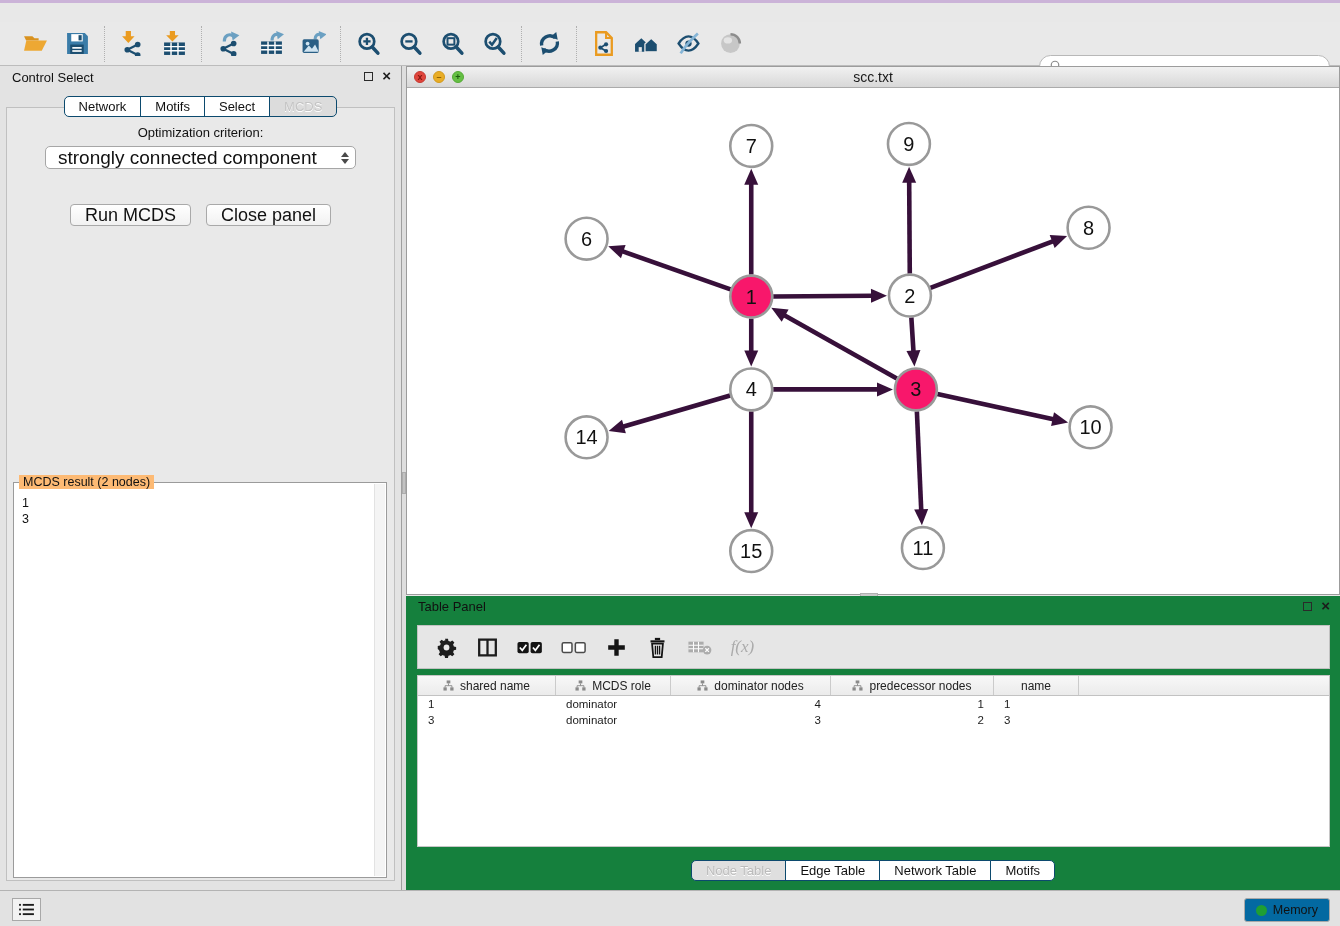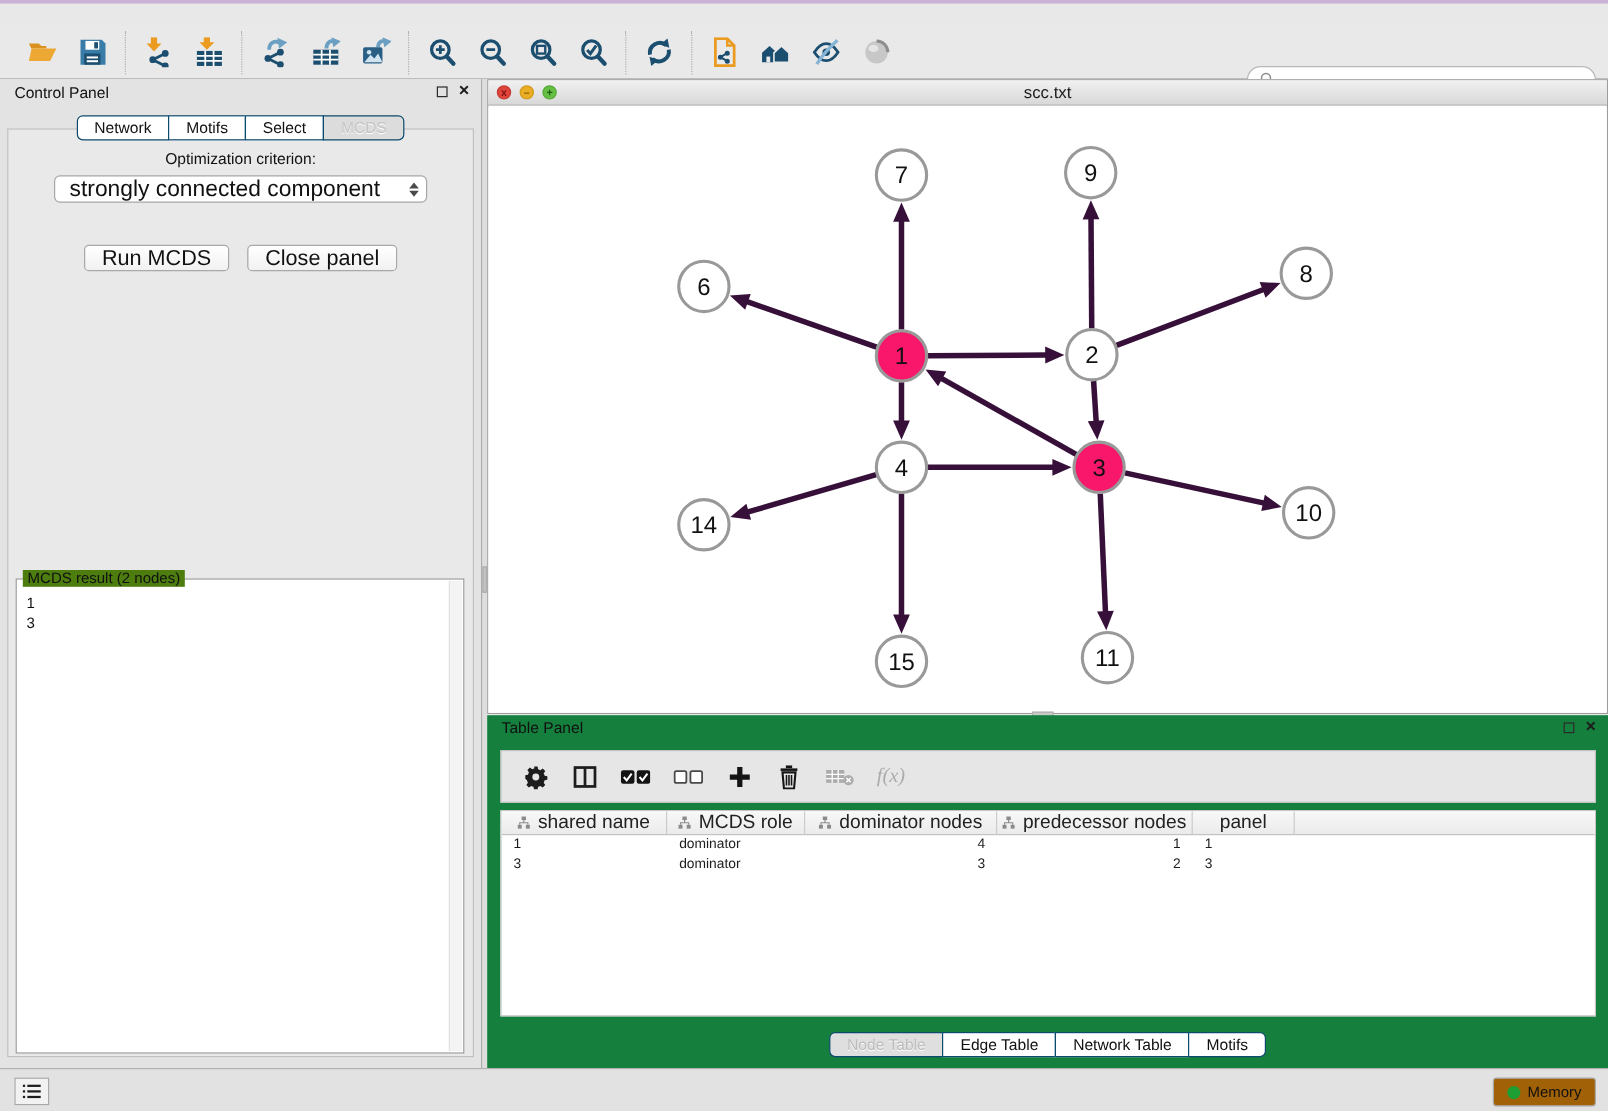--- a/index.html
+++ b/index.html
@@ -46,21 +46,21 @@
   .dropdown .dd-text { flex:1; font-size:19px; color:#111; }
   .dd-arrows { display:flex; flex-direction:column; align-items:center; gap:2px; }
   .dd-arrows i { display:block; width:0; height:0; border-left:4px solid transparent; border-right:4px solid transparent; }
   .dd-arrows i.up { border-bottom:5px solid #4a4a4a; }
   .dd-arrows i.down { border-top:5px solid #4a4a4a; }
   .cp-buttons { position:absolute; top:72px; left:0; right:0; display:flex; justify-content:center; gap:15px; }
   .btn { height:22px; padding:0 14px; background:linear-gradient(#ffffff,#f1f1f1); border:1px solid #a9a9a9;
     border-radius:4px; font-size:18px; color:#111; line-height:20px;margin-top:24px; }
   .result-box { position:absolute; left:6px; right:7px; top:374px; bottom:2px; background:#fff;
     border:1px solid #9b9b9b; }
-  .result-legend { position:absolute; top:-8px; left:5px; background:#4d7c0f; padding:0 4px;
+  .result-legend { position:absolute; top:-8px; left:5px; background:#fdba74; padding:0 4px;
     font-size:12.5px; color:#111; }
   .result-lines { padding:12px 0 0 8px; font-size:12.5px; line-height:16px; color:#111; }
   .result-scroll { position:absolute; right:1px; top:1px; bottom:1px; width:11px; background:#f4f4f4;
     border-left:1px solid #e2e2e2; }
   .v-split { position:absolute; left:402px; top:66px; width:4px; bottom:36px; background:#dedede; }
   .v-split .grip { position:absolute; top:406px; left:0; width:4px; height:22px; background:#c2c2c2;
     border:1px solid #adadad; }
   
   .network-window { position:absolute; left:406px; top:66px; width:934px; height:529px;
     border:1px solid #9c9c9c; background:#fff; }
@@ -83,33 +83,33 @@
   .tp-toolbar { position:absolute; left:11px; right:10px; top:29px; height:44px; background:#e6e6e6;
     border:1px solid #c2c2c2; display:flex; align-items:center; gap:19px; padding-left:17px; }
   .tp-tool { display:flex; align-items:center; justify-content:center; min-width:22px; height:24px; }
   .tp-tool svg { height:21px; }
   .tp-tool.wide svg { height:17px; }
   .tp-tool .fx { font-family:"Liberation Serif", serif; font-style:italic; font-size:17px; color:#a8a8a8; }
   .tp-table { position:absolute; left:11px; right:10px; top:79px; bottom:43px; background:#fff;
     border:1px solid #c6c6c6; overflow:hidden; }
   .tp-thead { display:flex; height:20px; background:linear-gradient(#f8f8f8,#ebebeb);
     border-bottom:1px solid #c2c2c2; }
-  .tp-th { display:flex; align-items:center; justify-content:center; gap:6px; font-size:16px; color:#222;
+  .tp-th { display:flex; align-items:center; justify-content:center; gap:6px; font-size:12px; color:#222;
     border-right:1px solid #cbcbcb; flex-shrink:0; }
   .tp-th.filler { flex:1; border-right:none; }
   .tp-row { display:flex; height:16px; }
   .tp-td { font-size:11.5px; line-height:16px; padding:0 10px; color:#1c1c1c; flex-shrink:0; }
   .tp-tabs { position:absolute; bottom:9px; left:0; right:0; }
   .seg-tab.disabled { background:#dfdfdf; color:#bcbcbc; text-shadow:0 1px 0 #fff; }
   
   .statusbar { position:absolute; left:0; right:0; bottom:0; height:36px; background:#e2e2e2;
     border-top:1px solid #b3b3b3; }
   .list-btn { position:absolute; left:12px; top:7px; width:29px; height:23px; background:#f2f2f2;
     border:1px solid #a8a8a8; display:flex; align-items:center; justify-content:center; }
-  .memory-btn { position:absolute; right:10px; top:7px; height:24px; background:#a16207;
+  .memory-btn { position:absolute; right:10px; top:7px; height:24px; background:#0369a1;
     border:1px solid #a8a8a8; border-radius:3px; display:flex; align-items:center; gap:6px;
     padding:0 11px; font-size:12.5px; color:#111;justify-content:space-between; }
   .mem-dot { width:11px; height:11px; border-radius:50%; }
 </style>
 </head>
 <body>
 
 <div id="app">
 
   <div class="purple-strip"></div>
@@ -275,21 +275,21 @@
     <div class="searchbox">
       <svg viewBox="0 0 20 20" width="15" height="15">
           <circle cx="8" cy="8" r="5" fill="none" stroke="#8a8a8a" stroke-width="1.6"></circle>
           <path d="M11.7 11.7l4.2 4.2" stroke="#8a8a8a" stroke-width="1.6"></path>
         </svg>
       <input id="search-input" style="border: none; outline: none; flex: 1 1 0%; font-size: 12px; background: transparent;" placeholder="">
     </div>
   </div>
 
   <div class="control-panel">
-    <div class="cp-header">Control Panel</div>
+    <div class="cp-header">Control Select</div>
     <div class="panel-winbtns">
       <div class="win-float"></div>
       <div class="win-close">×</div>
     </div>
     <div class="cp-tabs seg-tabs" id="cp-tabs">
         <div class="seg-tab">Network</div>
         <div class="seg-tab">Motifs</div>
         <div class="seg-tab">Select</div>
         <div class="seg-tab active">MCDS</div>
       </div>
@@ -485,21 +485,21 @@
               <svg viewBox="0 0 12 12" width="11" height="11">
                 <rect x="4" y="0.5" width="4" height="3.2" fill="#8a8a8a"></rect>
                 <rect x="0.5" y="8" width="3.6" height="3.5" fill="#8a8a8a"></rect>
                 <rect x="7.9" y="8" width="3.6" height="3.5" fill="#8a8a8a"></rect>
                 <path d="M6 3.7v2.5M2.3 8V6.2h7.4V8" stroke="#8a8a8a" fill="none"></path>
               </svg>
             </span>
             <span>predecessor nodes</span>
           </div>
           <div class="tp-th" style="width:85px">
-            <span>panel</span>
+            <span>name</span>
           </div>
           <div class="tp-th filler"></div>
         </div>
       <div id="table-body">
           <div class="tp-row">
             <div class="tp-td" style="width:138px;text-align:left">1</div>
             <div class="tp-td" style="width:115px;text-align:left">dominator</div>
             <div class="tp-td" style="width:160px;text-align:right">4</div>
             <div class="tp-td" style="width:163px;text-align:right">1</div>
             <div class="tp-td" style="width:85px;text-align:left">1</div>

